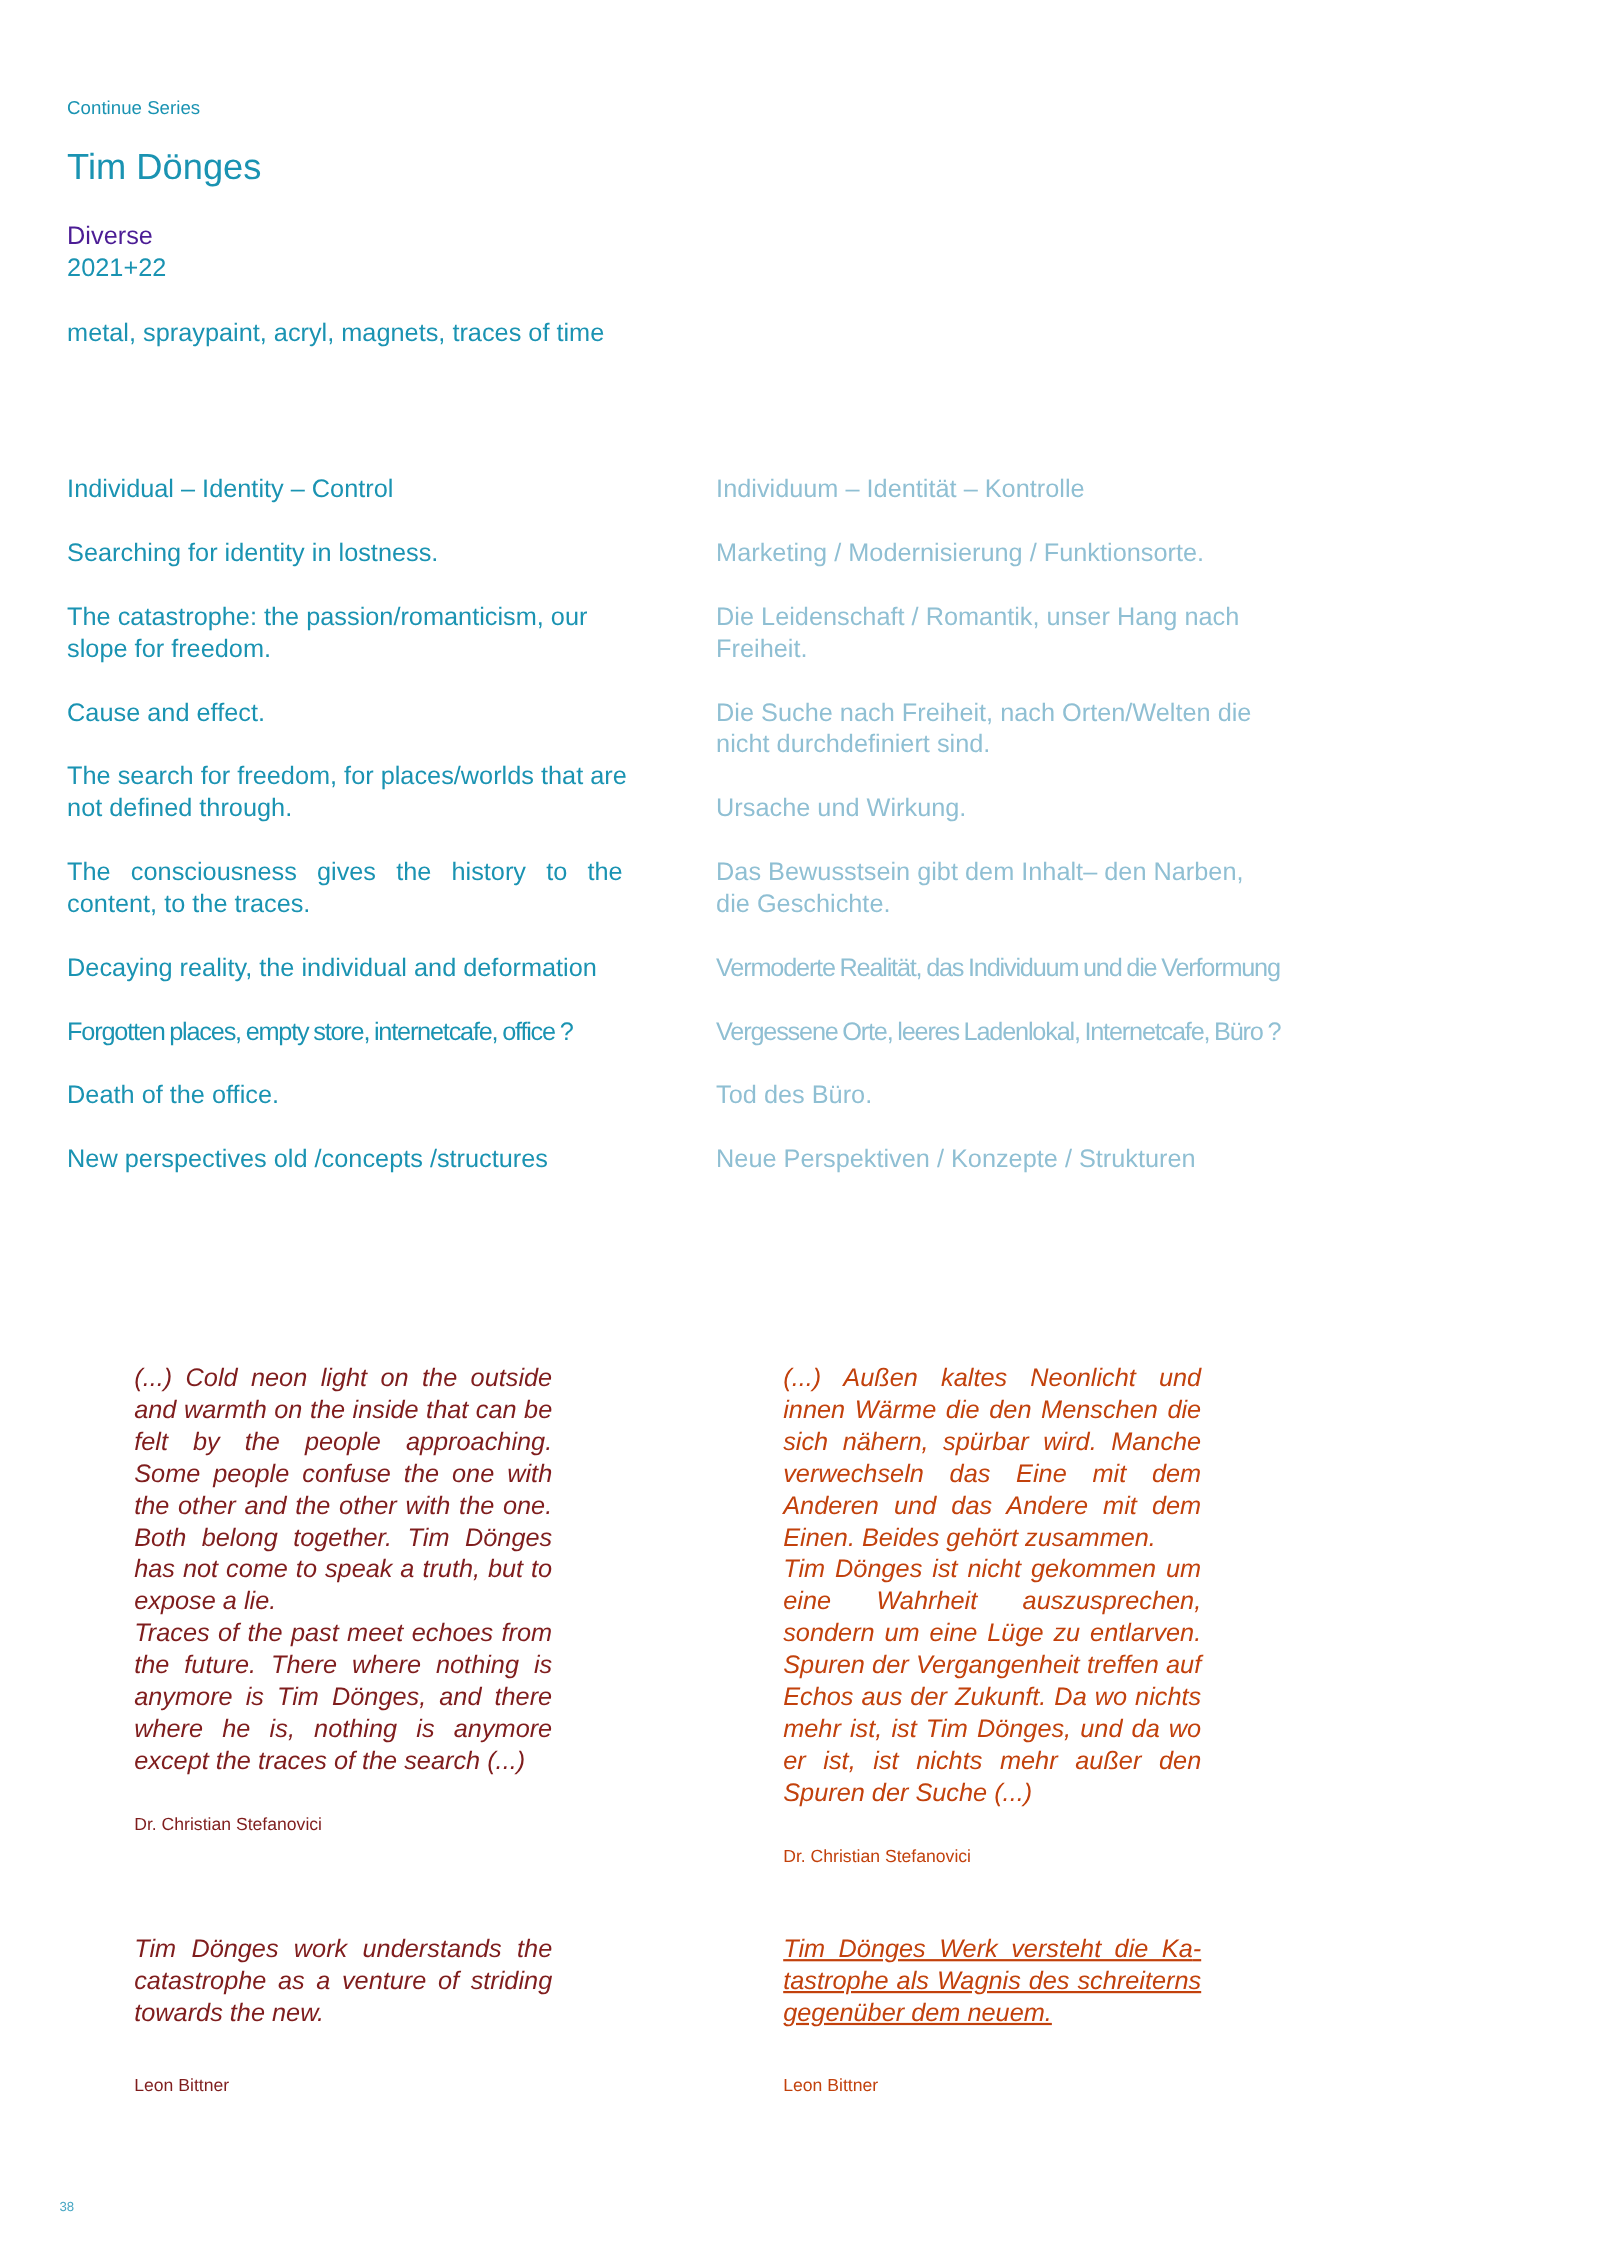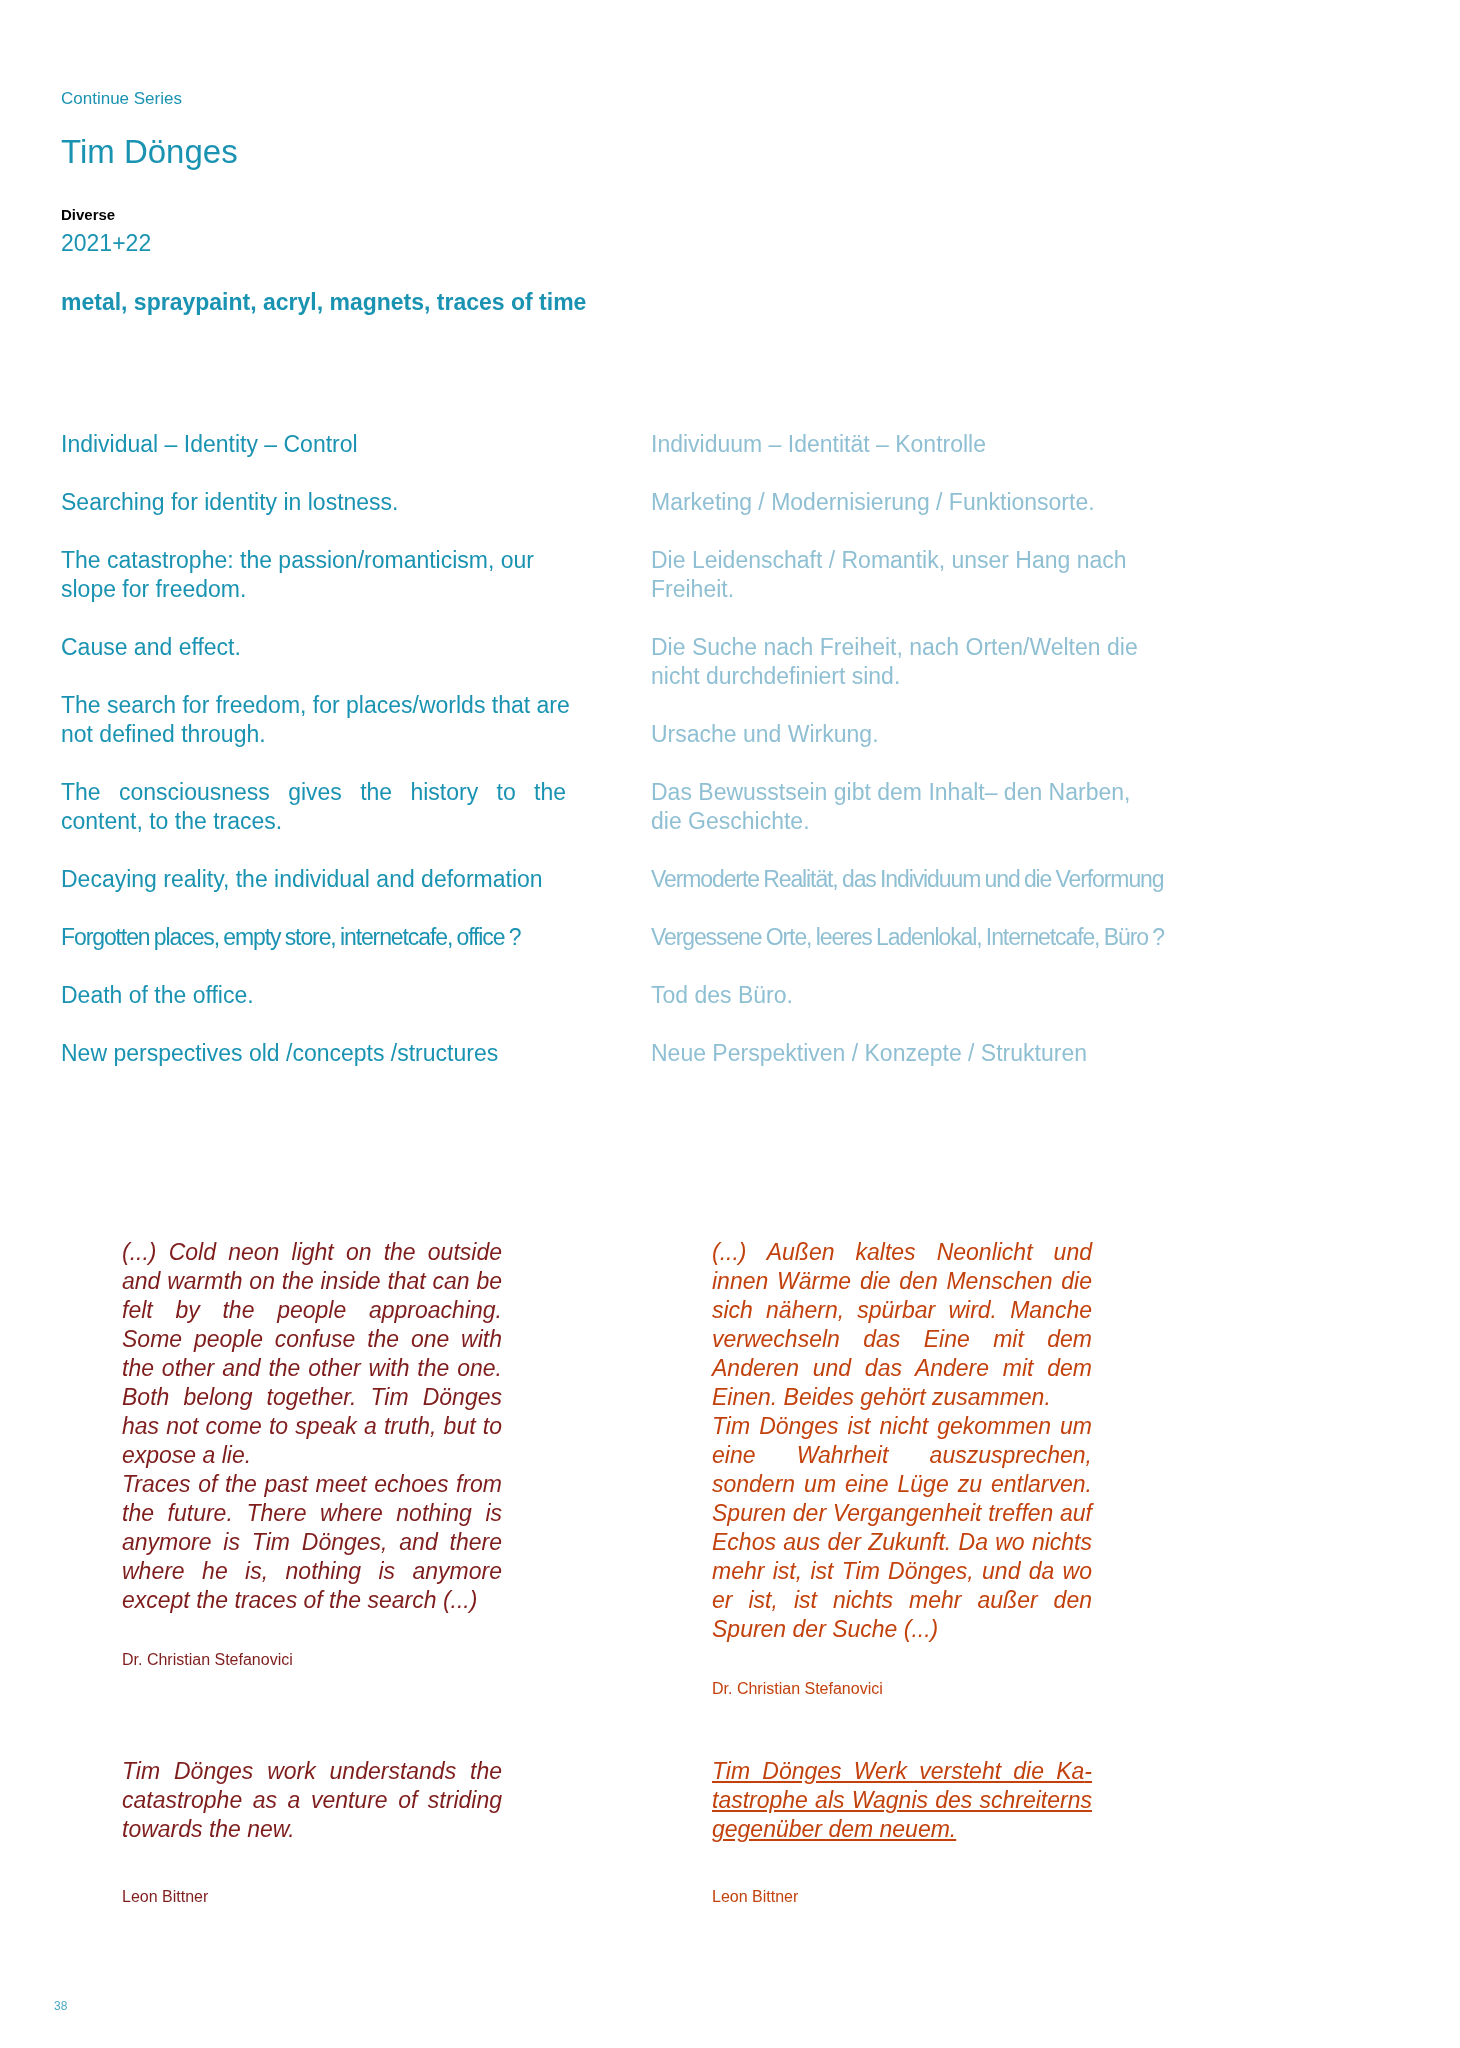--- a/index.html
+++ b/index.html
@@ -13,23 +13,23 @@
       position: relative;
       overflow: hidden;
       font-family: "Liberation Sans", sans-serif;
       color: #1a93b2;
     }
     .abs { position: absolute; }
 
     
     .series-label { left: 61px; top: 84px; font-size: 17px; line-height: 30px; color: #1a93b2; }
     .artist-name  { left: 61px; top: 132px; font-size: 33px; line-height: 40px; color: #1a93b2; }
-    .work-title   { left: 61px; top: 200px; font-size: 15px; line-height: 29px; color: #000000; font-weight: bold; }
+    .work-title   { left: 61px; top: 200px; font-size: 23px; line-height: 29px; color: #4c1d95; }
     .work-year    { left: 61px; top: 229px; font-size: 23px; line-height: 29px; color: #1a93b2; }
-    .materials    { left: 61px; top: 287px; font-size: 23px; line-height: 30px; color: #1a93b2; font-weight: bold; }
+    .materials    { left: 61px; top: 287px; font-size: 23px; line-height: 30px; color: #1a93b2; }
 
     
     .kw-col {
       position: absolute;
       top: 430px;
       width: 520px;
       font-size: 23px;
       line-height: 29px;
     }
     .kw-col.en { left: 61px; color: #1a93b2; }

